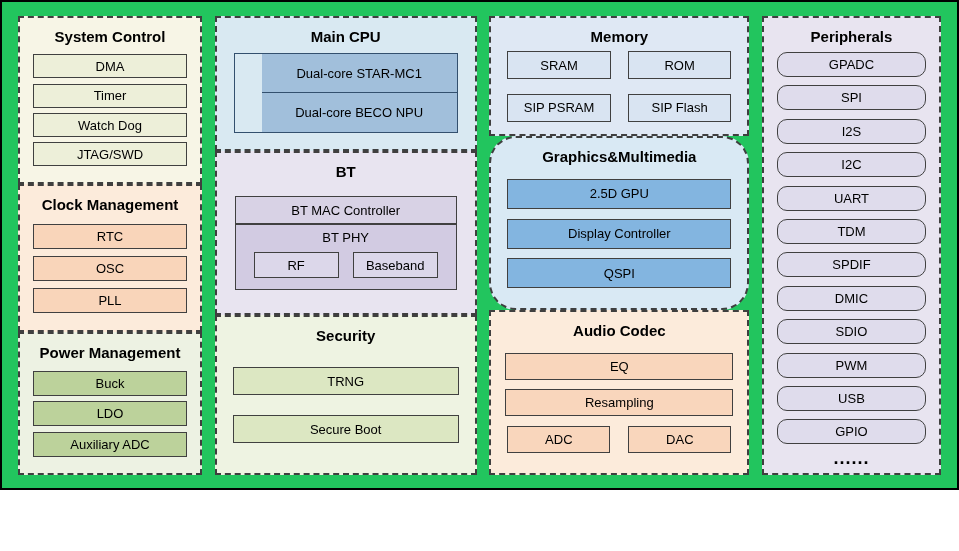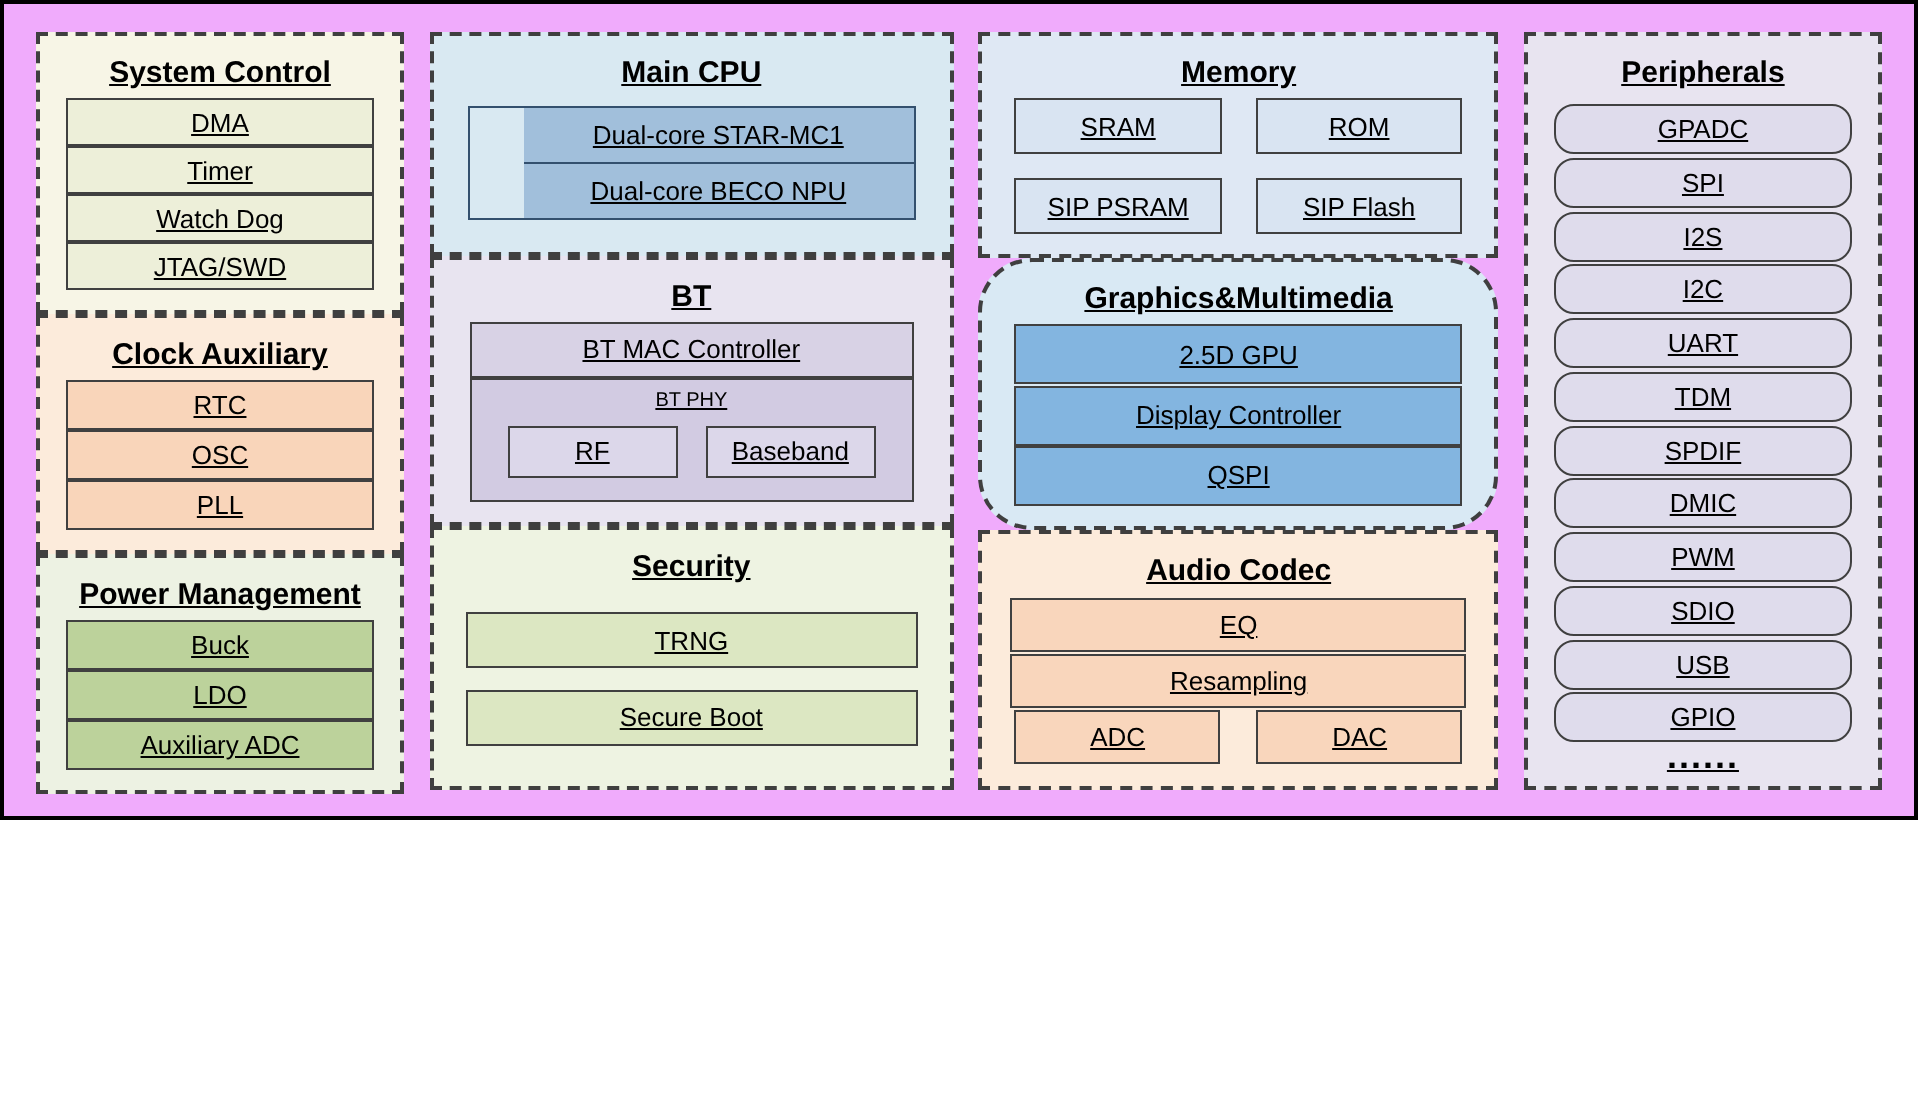--- a/index.html
+++ b/index.html
@@ -1,17 +1,17 @@
 <!DOCTYPE html>
 <html><head>
 <meta charset="utf-8">
 <style>
   html,body{margin:0;padding:0;}
   body{width:959px;height:551px;font-family:"Liberation Sans",sans-serif;background:#ffffff;color:#000;overflow:hidden;}
-  .page{box-sizing:border-box;width:959px;height:410px;border:2px solid #000;padding:14px 16px 13px;display:flex;justify-content:space-between;background:#f0abfc;text-decoration:underline;}
+  .page{box-sizing:border-box;width:959px;height:490px;border:2px solid #000;padding:14px 16px 13px;display:flex;justify-content:space-between;background:#22c55e;}
   .col{display:flex;flex-direction:column;justify-content:space-between;}
   .col1{width:184px;}
   .col2{width:262px;}
   .col3{width:260px;}
   .col4{width:179px;}
   .group{box-sizing:border-box;border:2px dashed #3f3f3f;padding:8px 13px 10px;display:flex;flex-direction:column;}
   .group-title{text-align:center;font-weight:bold;font-size:15px;padding:2px 0 4px;white-space:nowrap;}
   .items{display:flex;flex-direction:column;flex:1;justify-content:space-evenly;}
   .item{box-sizing:border-box;border:1px solid #404040;display:flex;align-items:center;justify-content:center;font-size:13px;height:25px;white-space:nowrap;}
 
@@ -25,21 +25,21 @@
 
   .g-maincpu{background:#d9e9f2;height:144px;}
   .cpu-box{flex:1;margin:4px 4px 6px;border:1px solid #33506e;display:flex;flex-direction:column;padding-left:27px;}
   .cpu-cell{flex:1;background:#a1bfdb;display:flex;align-items:center;justify-content:center;font-size:13px;}
   .cpu-cell + .cpu-cell{border-top:1px solid #33506e;}
 
   .g-bt{background:#e8e4f0;height:176px;}
   .bt-body{flex:1;display:flex;flex-direction:column;justify-content:center;padding:0 5px;}
   .g-bt .item{background:#d8d2e5;height:28px;}
   .phy-box{border:1px solid #404040;background:#d2cbe2;padding:2px 18px 11px;}
-  .phy-title{text-align:center;font-size:10px;padding:3px 0 7px;}
+  .phy-title{text-align:center;font-size:13px;padding:3px 0 7px;}
   .phy-row{display:flex;gap:14px;}
   .phy-row .item{flex:1;background:#dcd7ea;height:26px;}
 
   .g-security{background:#eef3e2;height:172px;}
   .g-security .item{background:#dce7c2;height:28px;margin:0 3px;}
 
   .g-memory{background:#dfe8f4;height:127px;}
   .grid2{flex:1;display:grid;grid-template-columns:1fr 1fr;column-gap:17px;row-gap:12px;align-content:space-evenly;padding:0 3px;}
   .g-memory .item{background:#d9e4f2;height:28px;}
 
@@ -66,21 +66,21 @@
       <div class="group-title">System Control</div>
       <div class="items">
         <div class="item">DMA</div>
         <div class="item">Timer</div>
         <div class="item">Watch Dog</div>
         <div class="item">JTAG/SWD</div>
       </div>
     </section>
 
     <section class="group g-clock">
-      <div class="group-title">Clock Auxiliary</div>
+      <div class="group-title">Clock Management</div>
       <div class="items">
         <div class="item">RTC</div>
         <div class="item">OSC</div>
         <div class="item">PLL</div>
       </div>
     </section>
 
     <section class="group g-power">
       <div class="group-title">Power Management</div>
       <div class="items">
@@ -161,22 +161,22 @@
       <div class="group-title">Peripherals</div>
       <div class="items">
         <div class="item">GPADC</div>
         <div class="item">SPI</div>
         <div class="item">I2S</div>
         <div class="item">I2C</div>
         <div class="item">UART</div>
         <div class="item">TDM</div>
         <div class="item">SPDIF</div>
         <div class="item">DMIC</div>
+        <div class="item">SDIO</div>
         <div class="item">PWM</div>
-        <div class="item">SDIO</div>
         <div class="item">USB</div>
         <div class="item">GPIO</div>
         <div class="ellipsis">......</div>
       </div>
     </section>
   </div>
 
 </div>
 
 </body></html>

